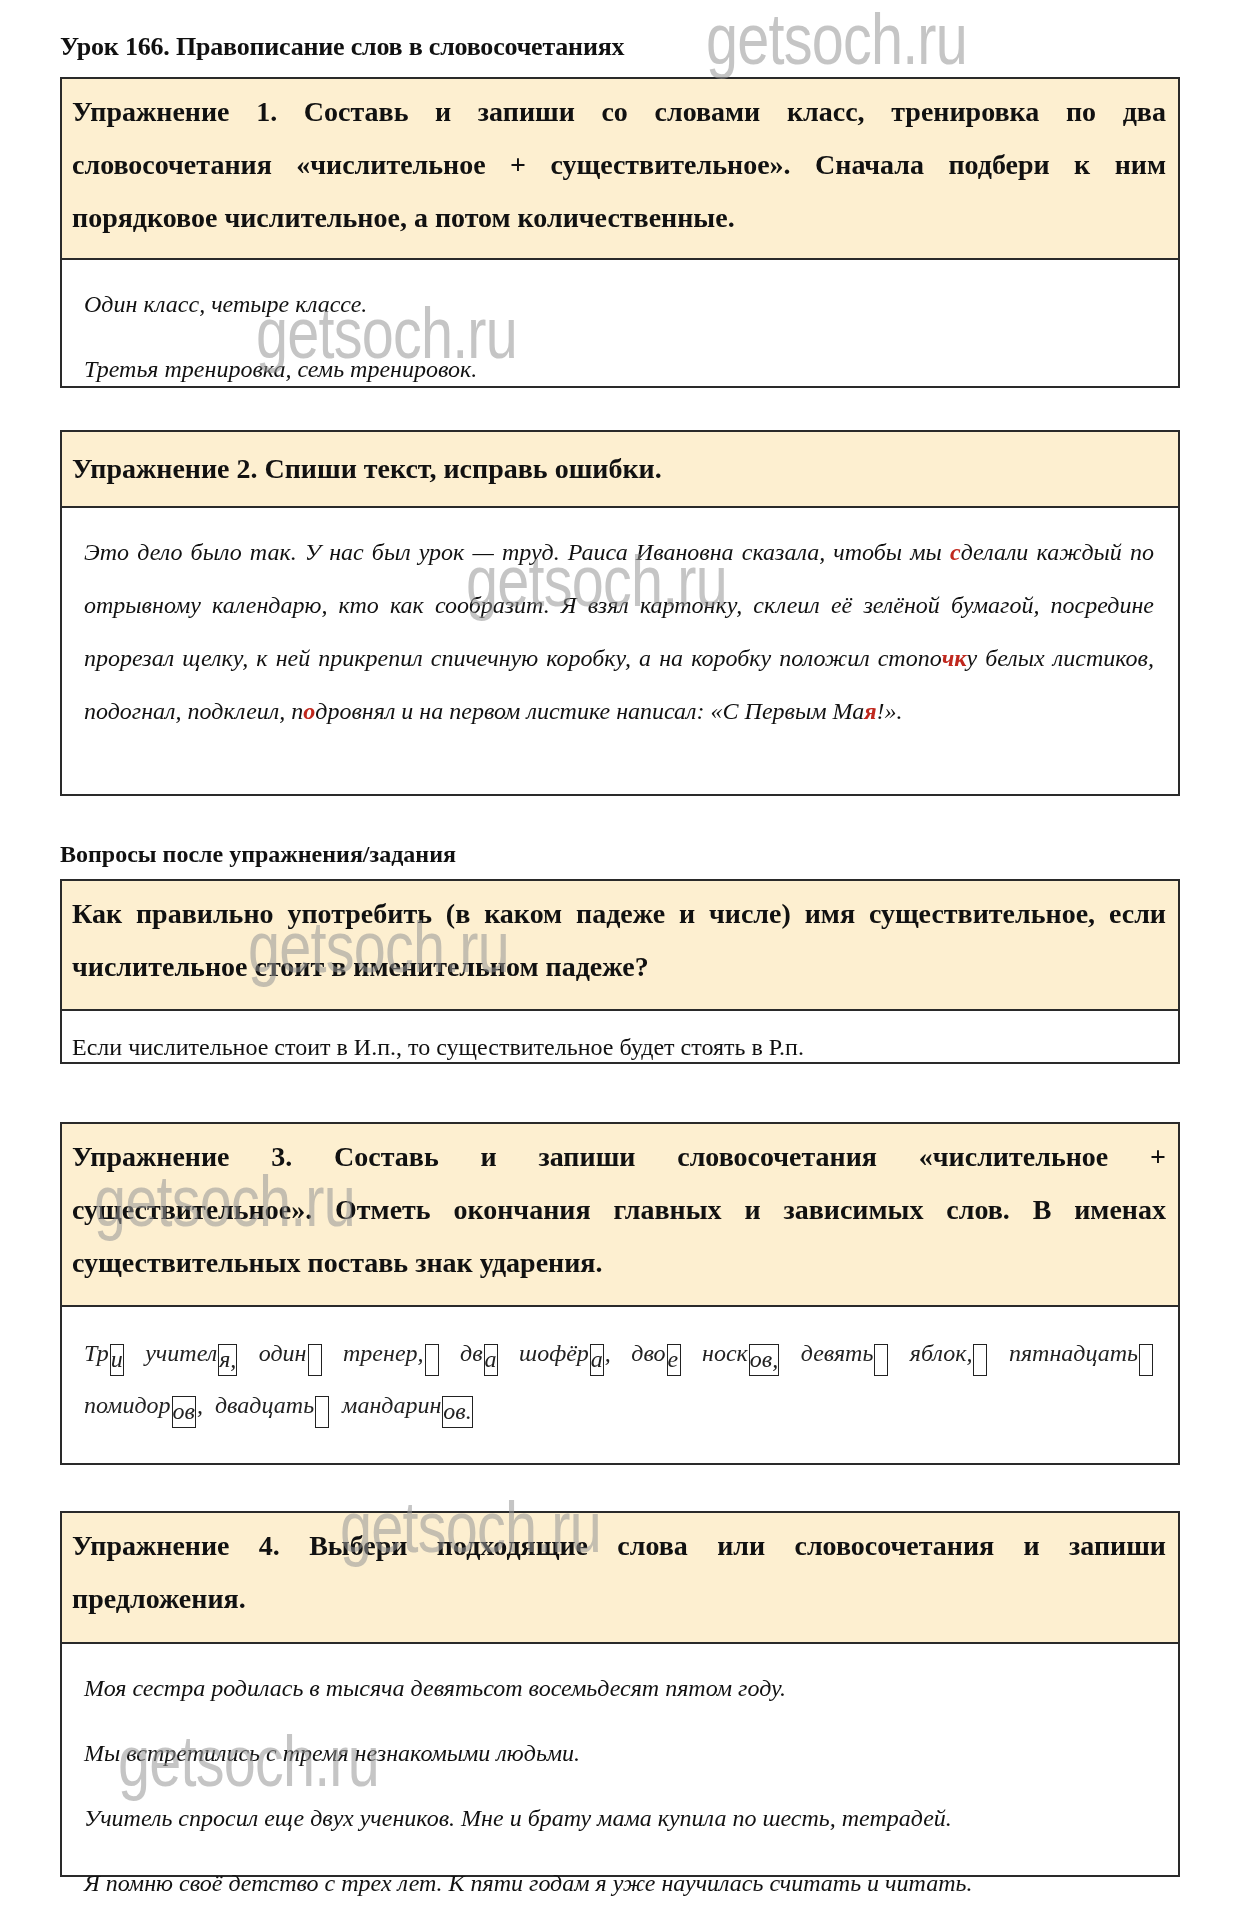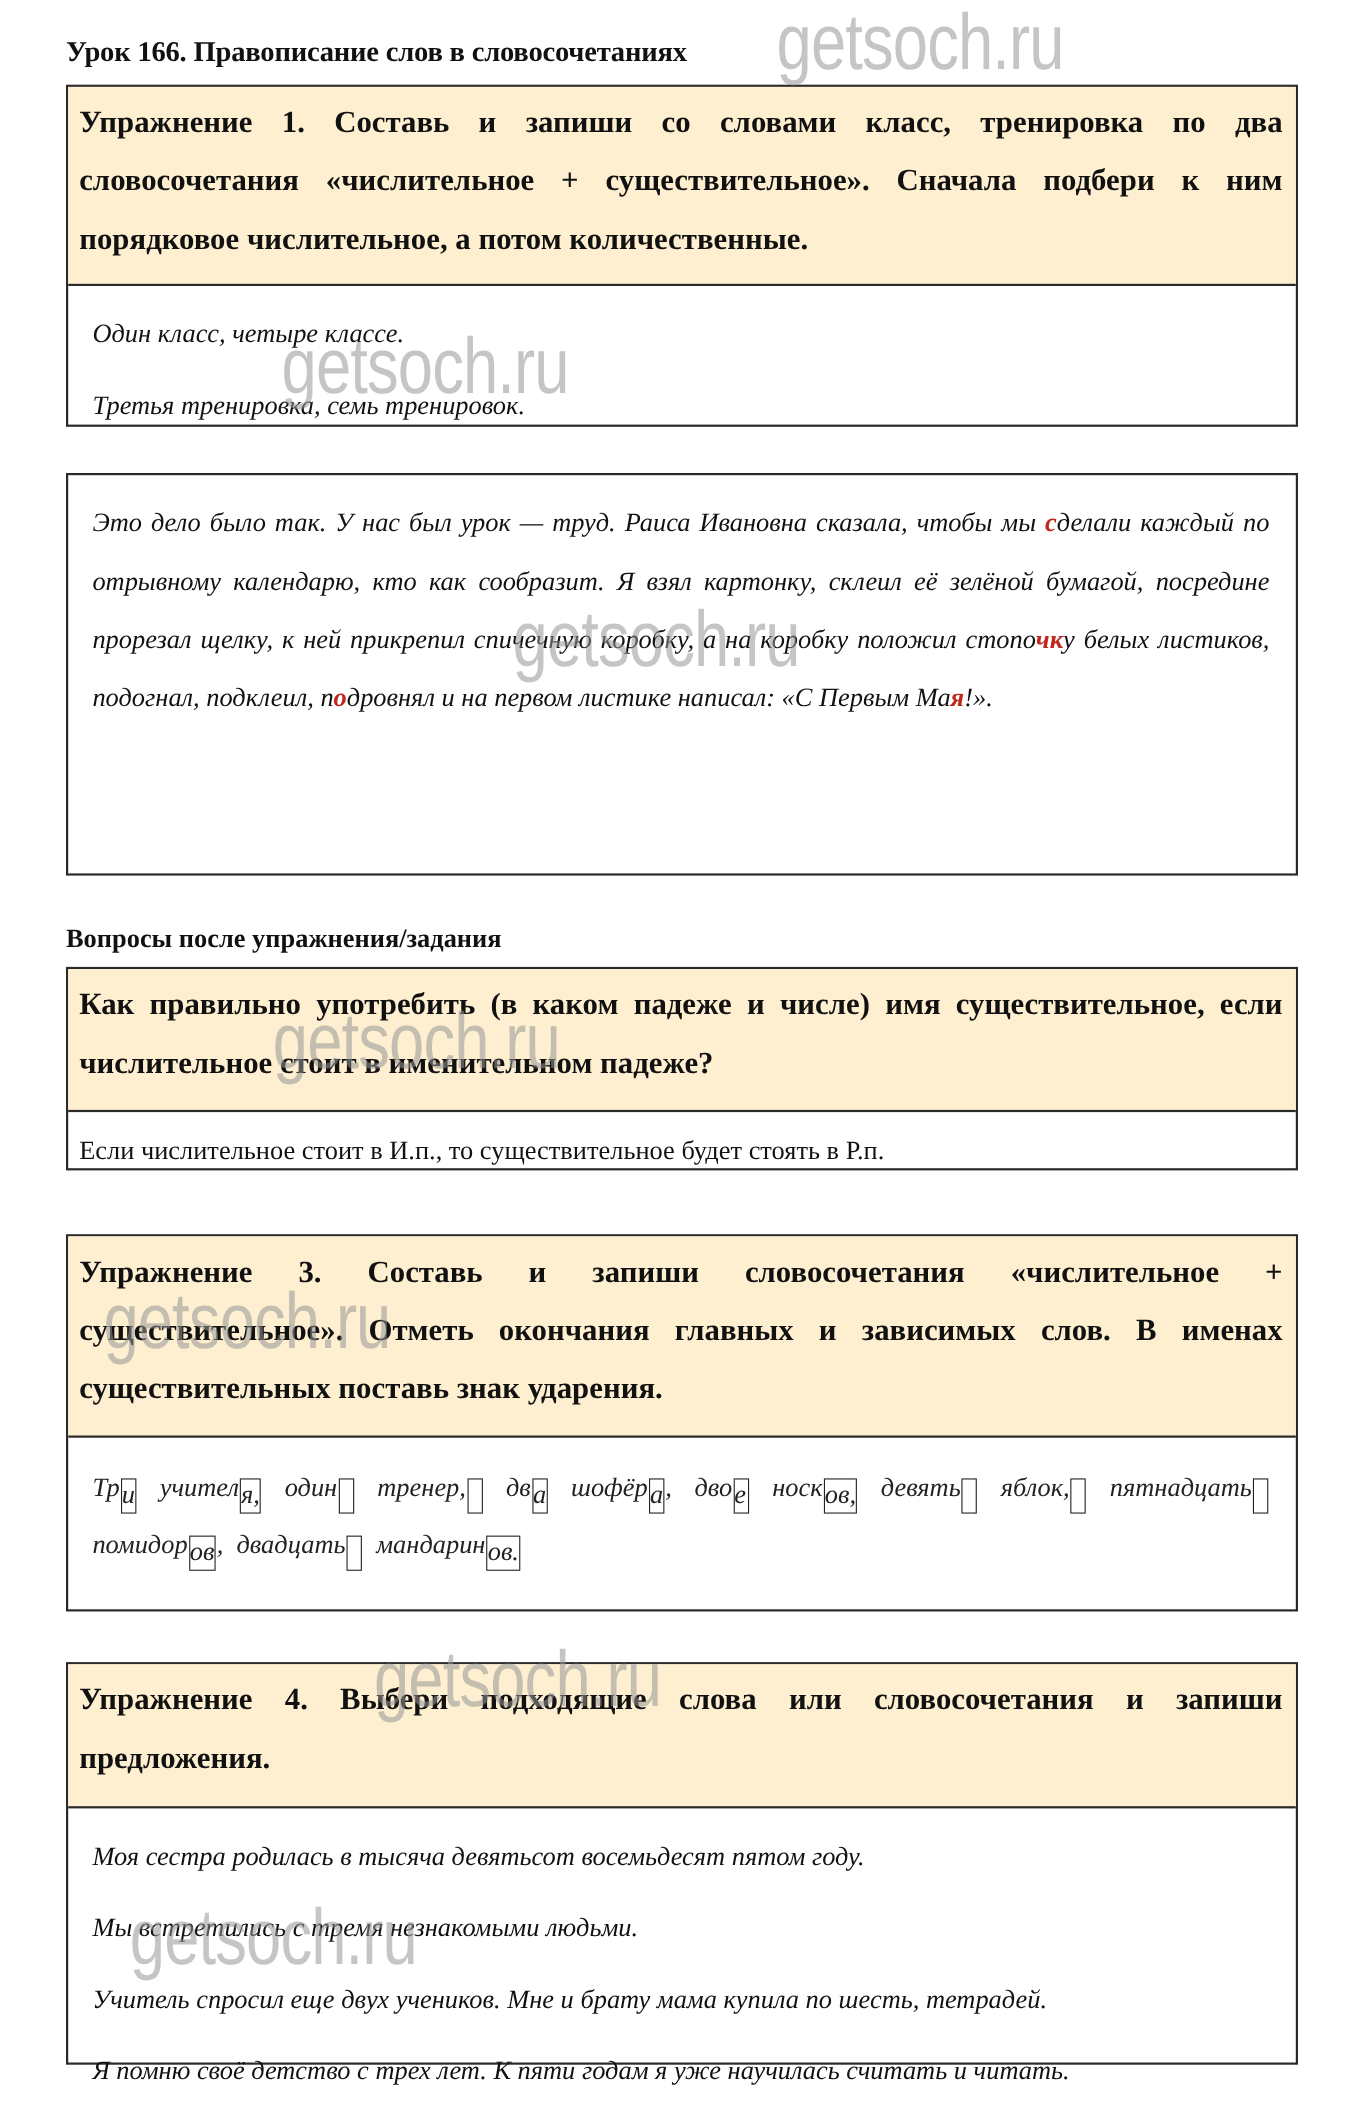--- a/index.html
+++ b/index.html
@@ -48,20 +48,21 @@
 
 <div class="box" style="top:77px; height:311px;">
   <div class="box-head" style="height:181px;">Упражнение 1. Составь и запиши со словами класс, тренировка по два словосочетания «числительное + существительное». Сначала подбери к ним порядковое числительное, а потом количественные.</div>
   <div class="box-body">
     <p>Один класс, четыре классе.</p>
     <p>Третья тренировка, семь тренировок.</p>
   </div>
 </div>
 
 <div class="box" style="top:430px; height:366px;">
+  <div class="box-head" style="height:76px; line-height:62px;">Упражнение 2. Спиши текст, исправь ошибки.</div>
   <div class="box-body">
     <p id="ex2-text"><span>Это дело было так. У нас был урок — труд. Раиса Ивановна сказала, чтобы мы </span><span class="red">с</span><span>делали каждый по отрывному календарю, кто как сообразит. Я взял картонку, склеил её зелёной бумагой, посредине прорезал щелку, к ней прикрепил спичечную коробку, а на коробку положил стопо</span><span class="red">чк</span><span>у белых листиков, подогнал, подклеил, п</span><span class="red">о</span><span>дровнял и на первом листике написал: «С Первым Ма</span><span class="red">я</span><span>!».</span></p>
   </div>
 </div>
 
 <div class="section-title">Вопросы после упражнения/задания</div>
 <div class="box" style="top:879px; height:185px;">
   <div class="box-head" style="height:130px;">Как правильно употребить (в каком падеже и числе) имя существительное, если числительное стоит в именительном падеже?</div>
   <div class="box-body" style="line-height:60px;">Если числительное стоит в И.п., то существительное будет стоять в Р.п.</div>
 </div>

